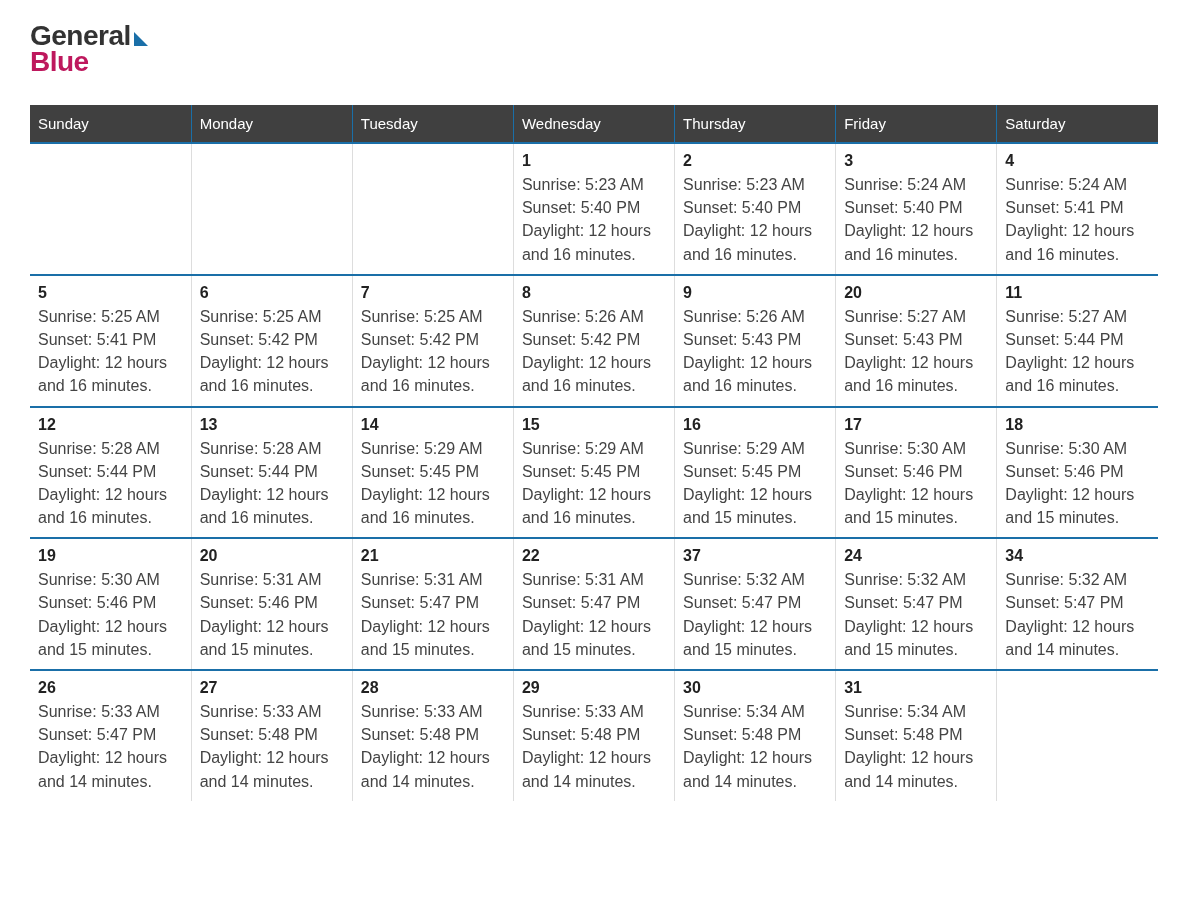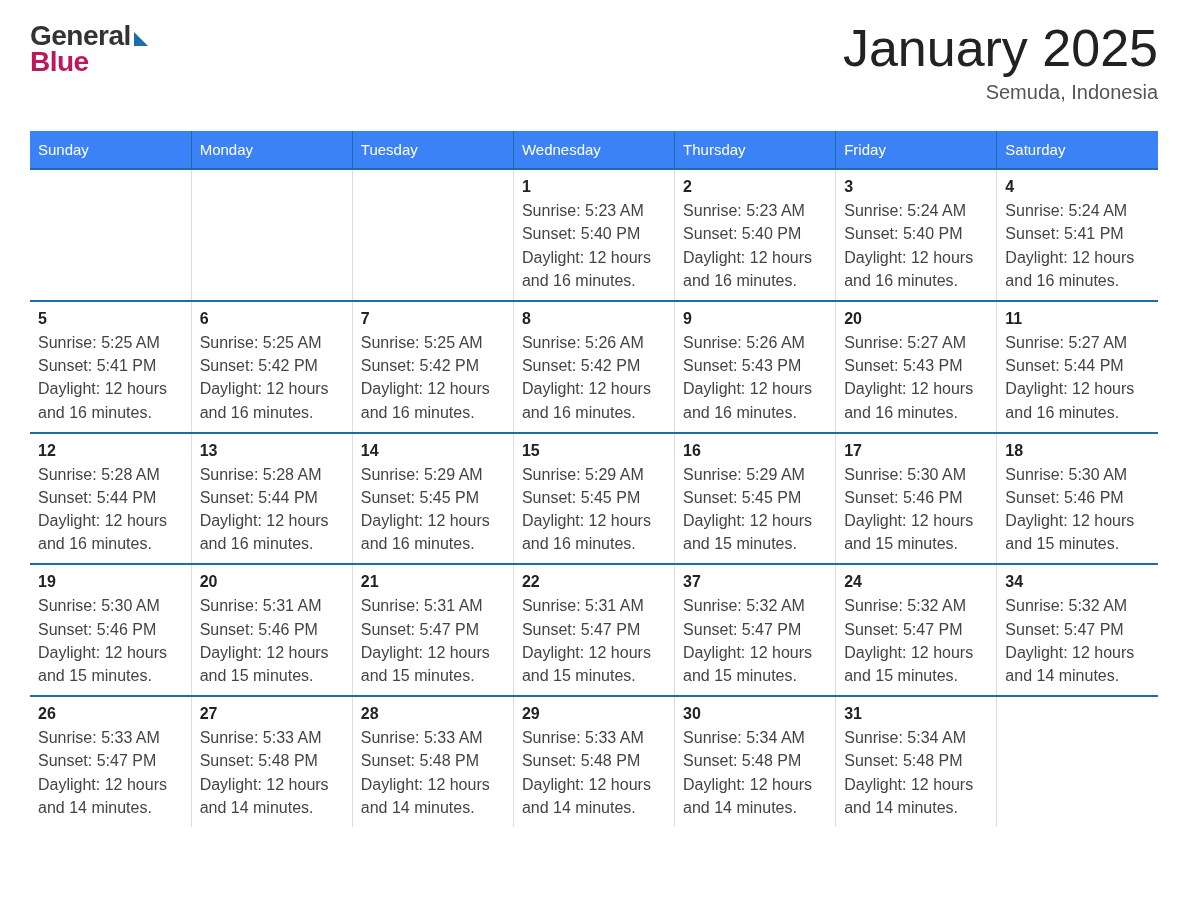--- a/index.html
+++ b/index.html
@@ -34,21 +34,21 @@
       font-size: 20px;
       color: #555;
       margin-top: 4px;
     }
     table {
       width: 100%;
       border-collapse: collapse;
       table-layout: fixed;
     }
     thead tr th {
-      background-color: #3b82f6;
+      background-color: #404040;
       color: #fff;
       padding: 10px 8px;
       font-size: 15px;
       font-weight: normal;
       text-align: left;
       border-right: 1px solid #1a6fa8;
     }
     thead tr th:last-child {
       border-right: none;
     }
@@ -83,24 +83,20 @@
 <div class="header">
   <div class="logo" style="display: flex; flex-direction: column; align-items: flex-start;">
       <div style="display: flex; align-items: center;">
         <span style="font-size: 28px; font-weight: bold; color: rgb(51, 51, 51); font-family: Arial, sans-serif; letter-spacing: -0.5px;">General</span>
         <div style="width: 0px; height: 0px; border-left: 14px solid rgb(26, 111, 168); border-top: 14px solid transparent; margin-left: 3px; margin-top: 5px;"></div>
       </div>
       <div style="display: flex; align-items: center; margin-top: -6px;">
         <span style="font-size: 28px; font-weight: bold; color: #be185d; font-family: Arial, sans-serif; letter-spacing: -0.5px;">Blue</span>
       </div>
     </div>
-  <div class="title-section">
-    <div class="calendar-title">January 2025</div>
-    <div class="calendar-subtitle">Semuda, Indonesia</div>
-  </div>
 </div>
 
 <table>
   <thead>
     <tr>
       <th>Sunday</th>
       <th>Monday</th>
       <th>Tuesday</th>
       <th>Wednesday</th>
       <th>Thursday</th>

